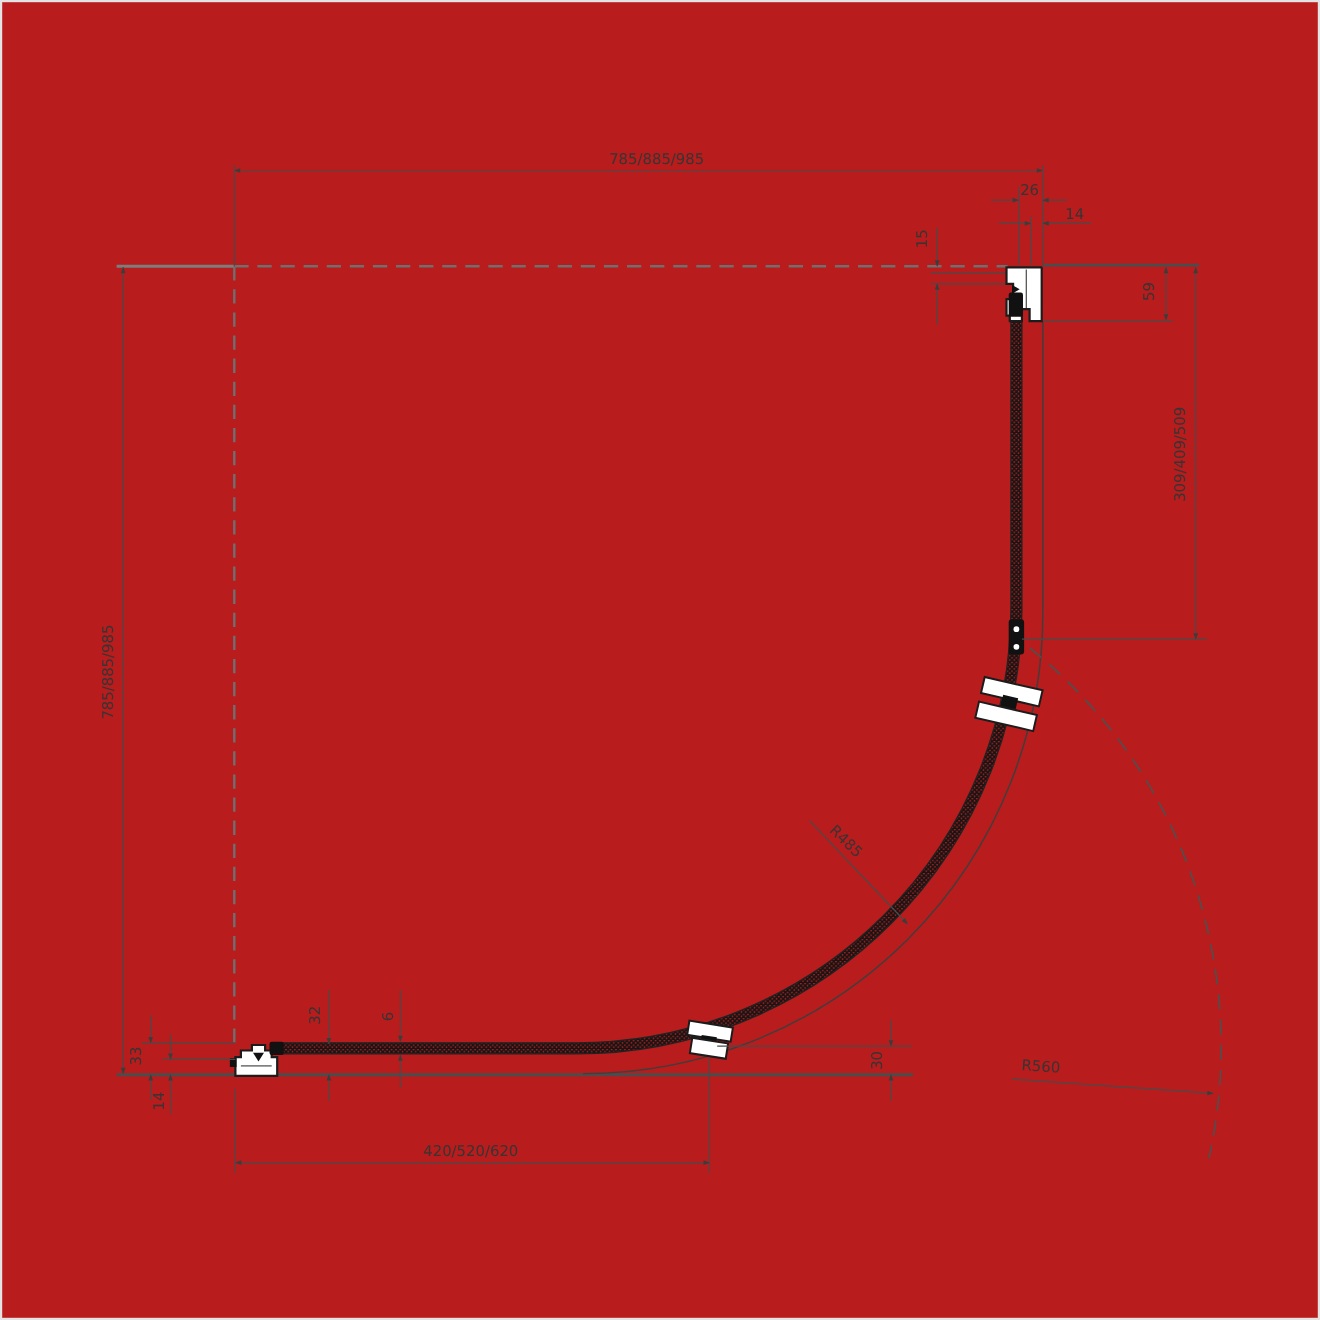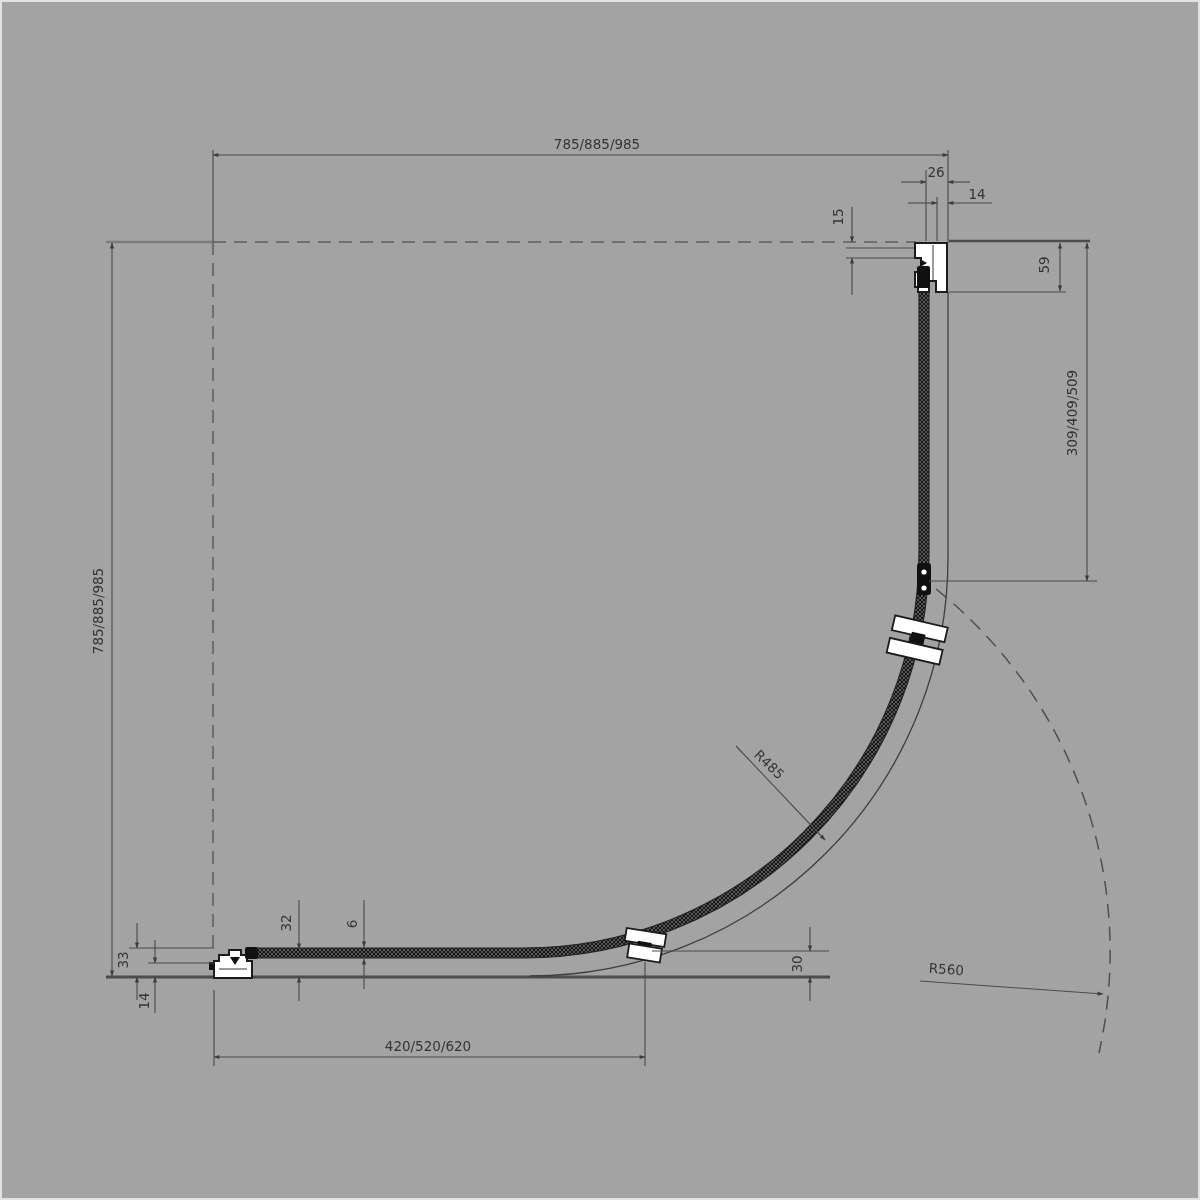--- a/index.html
+++ b/index.html
@@ -1,16 +1,16 @@
 <!DOCTYPE html>
 <html><head>
 <meta charset="utf-8">
 <style>
   html,body{margin:0;padding:0;background:#fff;}
-  .stage{position:relative;width:1200px;height:1200px;background:#a3a3a3;overflow:hidden;}
+  .stage{position:relative;width:1200px;height:1200px;background:#b91c1c;overflow:hidden;}
   svg{display:block;}
   .thin  {stroke:#4a4a4a;stroke-width:1.1;fill:none;}
   .dim   {stroke:#4a4a4a;stroke-width:1.1;fill:none;}
   .wallA {stroke:#7d7d7d;stroke-width:2.6;fill:none;}
   .wallB {stroke:#4c4c4c;stroke-width:2.8;fill:none;}
   .wallC {stroke:#4c4c4c;stroke-width:2.4;fill:none;}
   .dash  {stroke:#6f6f6f;stroke-width:2.2;fill:none;stroke-dasharray:13 8;}
   .dashArc{stroke:#4f4f4f;stroke-width:1.5;fill:none;stroke-dasharray:14 9;}
   .profile{stroke:#1c1c1c;stroke-width:2;fill:#ffffff;stroke-linejoin:miter;}
   .blk   {fill:#111111;stroke:none;}

